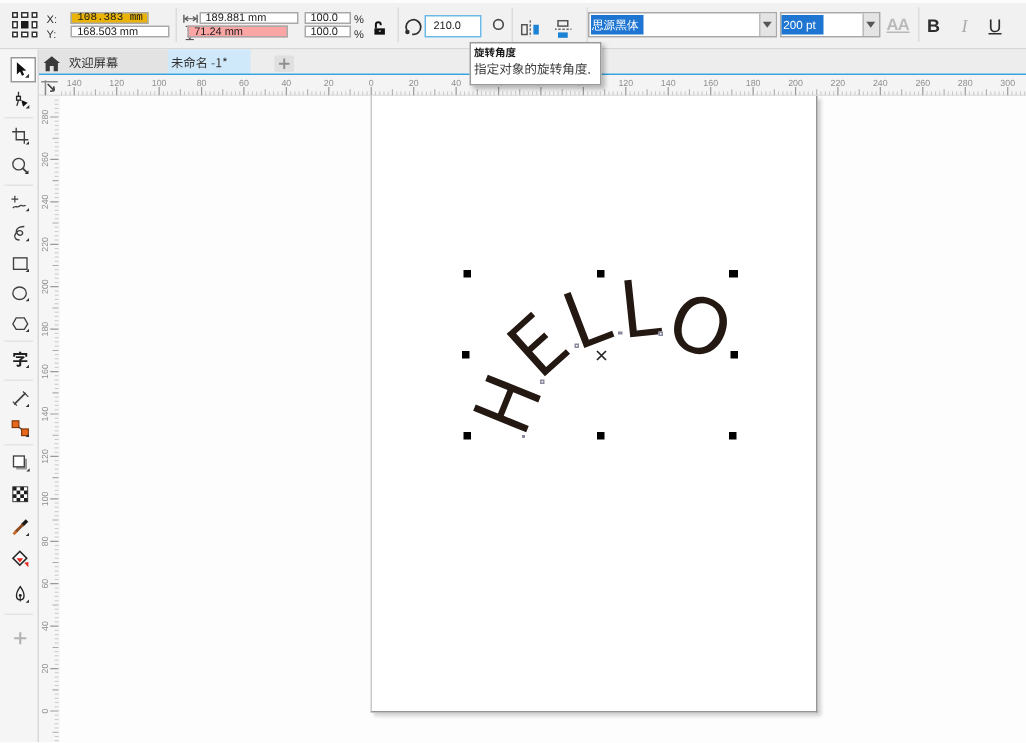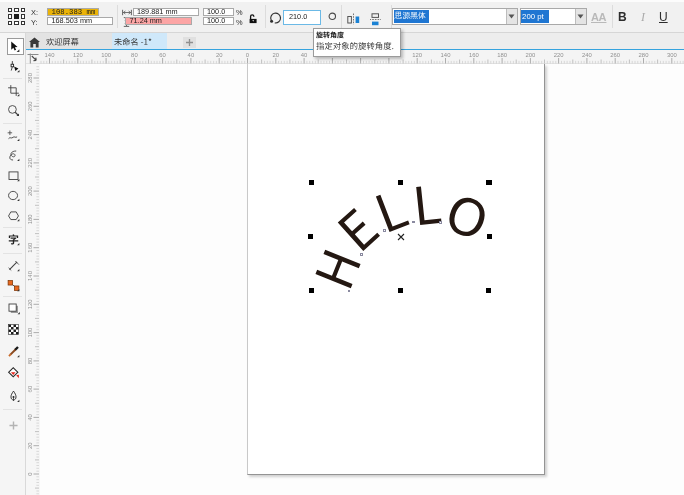--- a/index.html
+++ b/index.html
@@ -62,21 +62,21 @@
       <rect x="8.6" y="3.5" width="3.6" height="6.5" fill="#1b82d4"></rect>
       <path d="M6.5 0.5 L6.5 11.5" stroke="#666" stroke-width="0.9" stroke-dasharray="1.6 1.1"></path>
     </svg>
     <svg width="12" height="13" style="position:absolute;left:370px;top:12.5px">
       <rect x="2" y="0.8" width="6.5" height="3.6" fill="none" stroke="#555" stroke-width="1"></rect>
       <rect x="2" y="8.6" width="6.5" height="3.6" fill="#1b82d4"></rect>
       <path d="M-0.5 6.5 L11 6.5" stroke="#666" stroke-width="0.9" stroke-dasharray="1.6 1.1"></path>
     </svg>
     <div style="position:absolute;left:390.5px;top:5px;width:1px;height:23px;background:#dcdcdc"></div>
     <div style="position:absolute;left:392px;top:8.2px;width:125.5px;height:16.4px;background:#fff;border:1px solid #a9a9a9;box-sizing:border-box"></div>
-    <div style="position:absolute;left:393.6px;top:9.6px;width:34px;height:13.4px;background:#1f76d2;color:#fff;font-size:7.8px;line-height:13.4px;padding-left:1px;font-family:Liberation Mono, monospace">思源黑体</div>
+    <div style="position:absolute;left:393.6px;top:9.6px;width:34px;height:13.4px;background:#1f76d2;color:#fff;font-size:7.8px;line-height:13.4px;padding-left:1px;font-family:Liberation Serif, serif">思源黑体</div>
     <div style="position:absolute;left:506px;top:9.2px;width:10.9px;height:14.4px;background:#e4e4e4;border-left:1px solid #bdbdbd;box-sizing:border-box"></div>
     <svg width="7" height="5" style="position:absolute;left:508px;top:14px">
       <path d="M0.5 0.5 L6.5 0.5 L3.5 4.5 Z" fill="#555"></path>
     </svg>
     <div style="position:absolute;left:519.5px;top:8.2px;width:67.5px;height:16.4px;background:#fff;border:1px solid #a9a9a9;box-sizing:border-box"></div>
     <div style="position:absolute;left:521.1px;top:9.6px;width:27px;height:13.4px;background:#1f76d2;color:#fff;font-size:7.8px;line-height:13.4px;padding-left:1px;font-family:'Liberation Sans',sans-serif">200 pt</div>
     <div style="position:absolute;left:575px;top:9.2px;width:10.9px;height:14.4px;background:#e4e4e4;border-left:1px solid #bdbdbd;box-sizing:border-box"></div>
     <svg width="7" height="5" style="position:absolute;left:577px;top:14px">
       <path d="M0.5 0.5 L6.5 0.5 L3.5 4.5 Z" fill="#555"></path>
     </svg>

